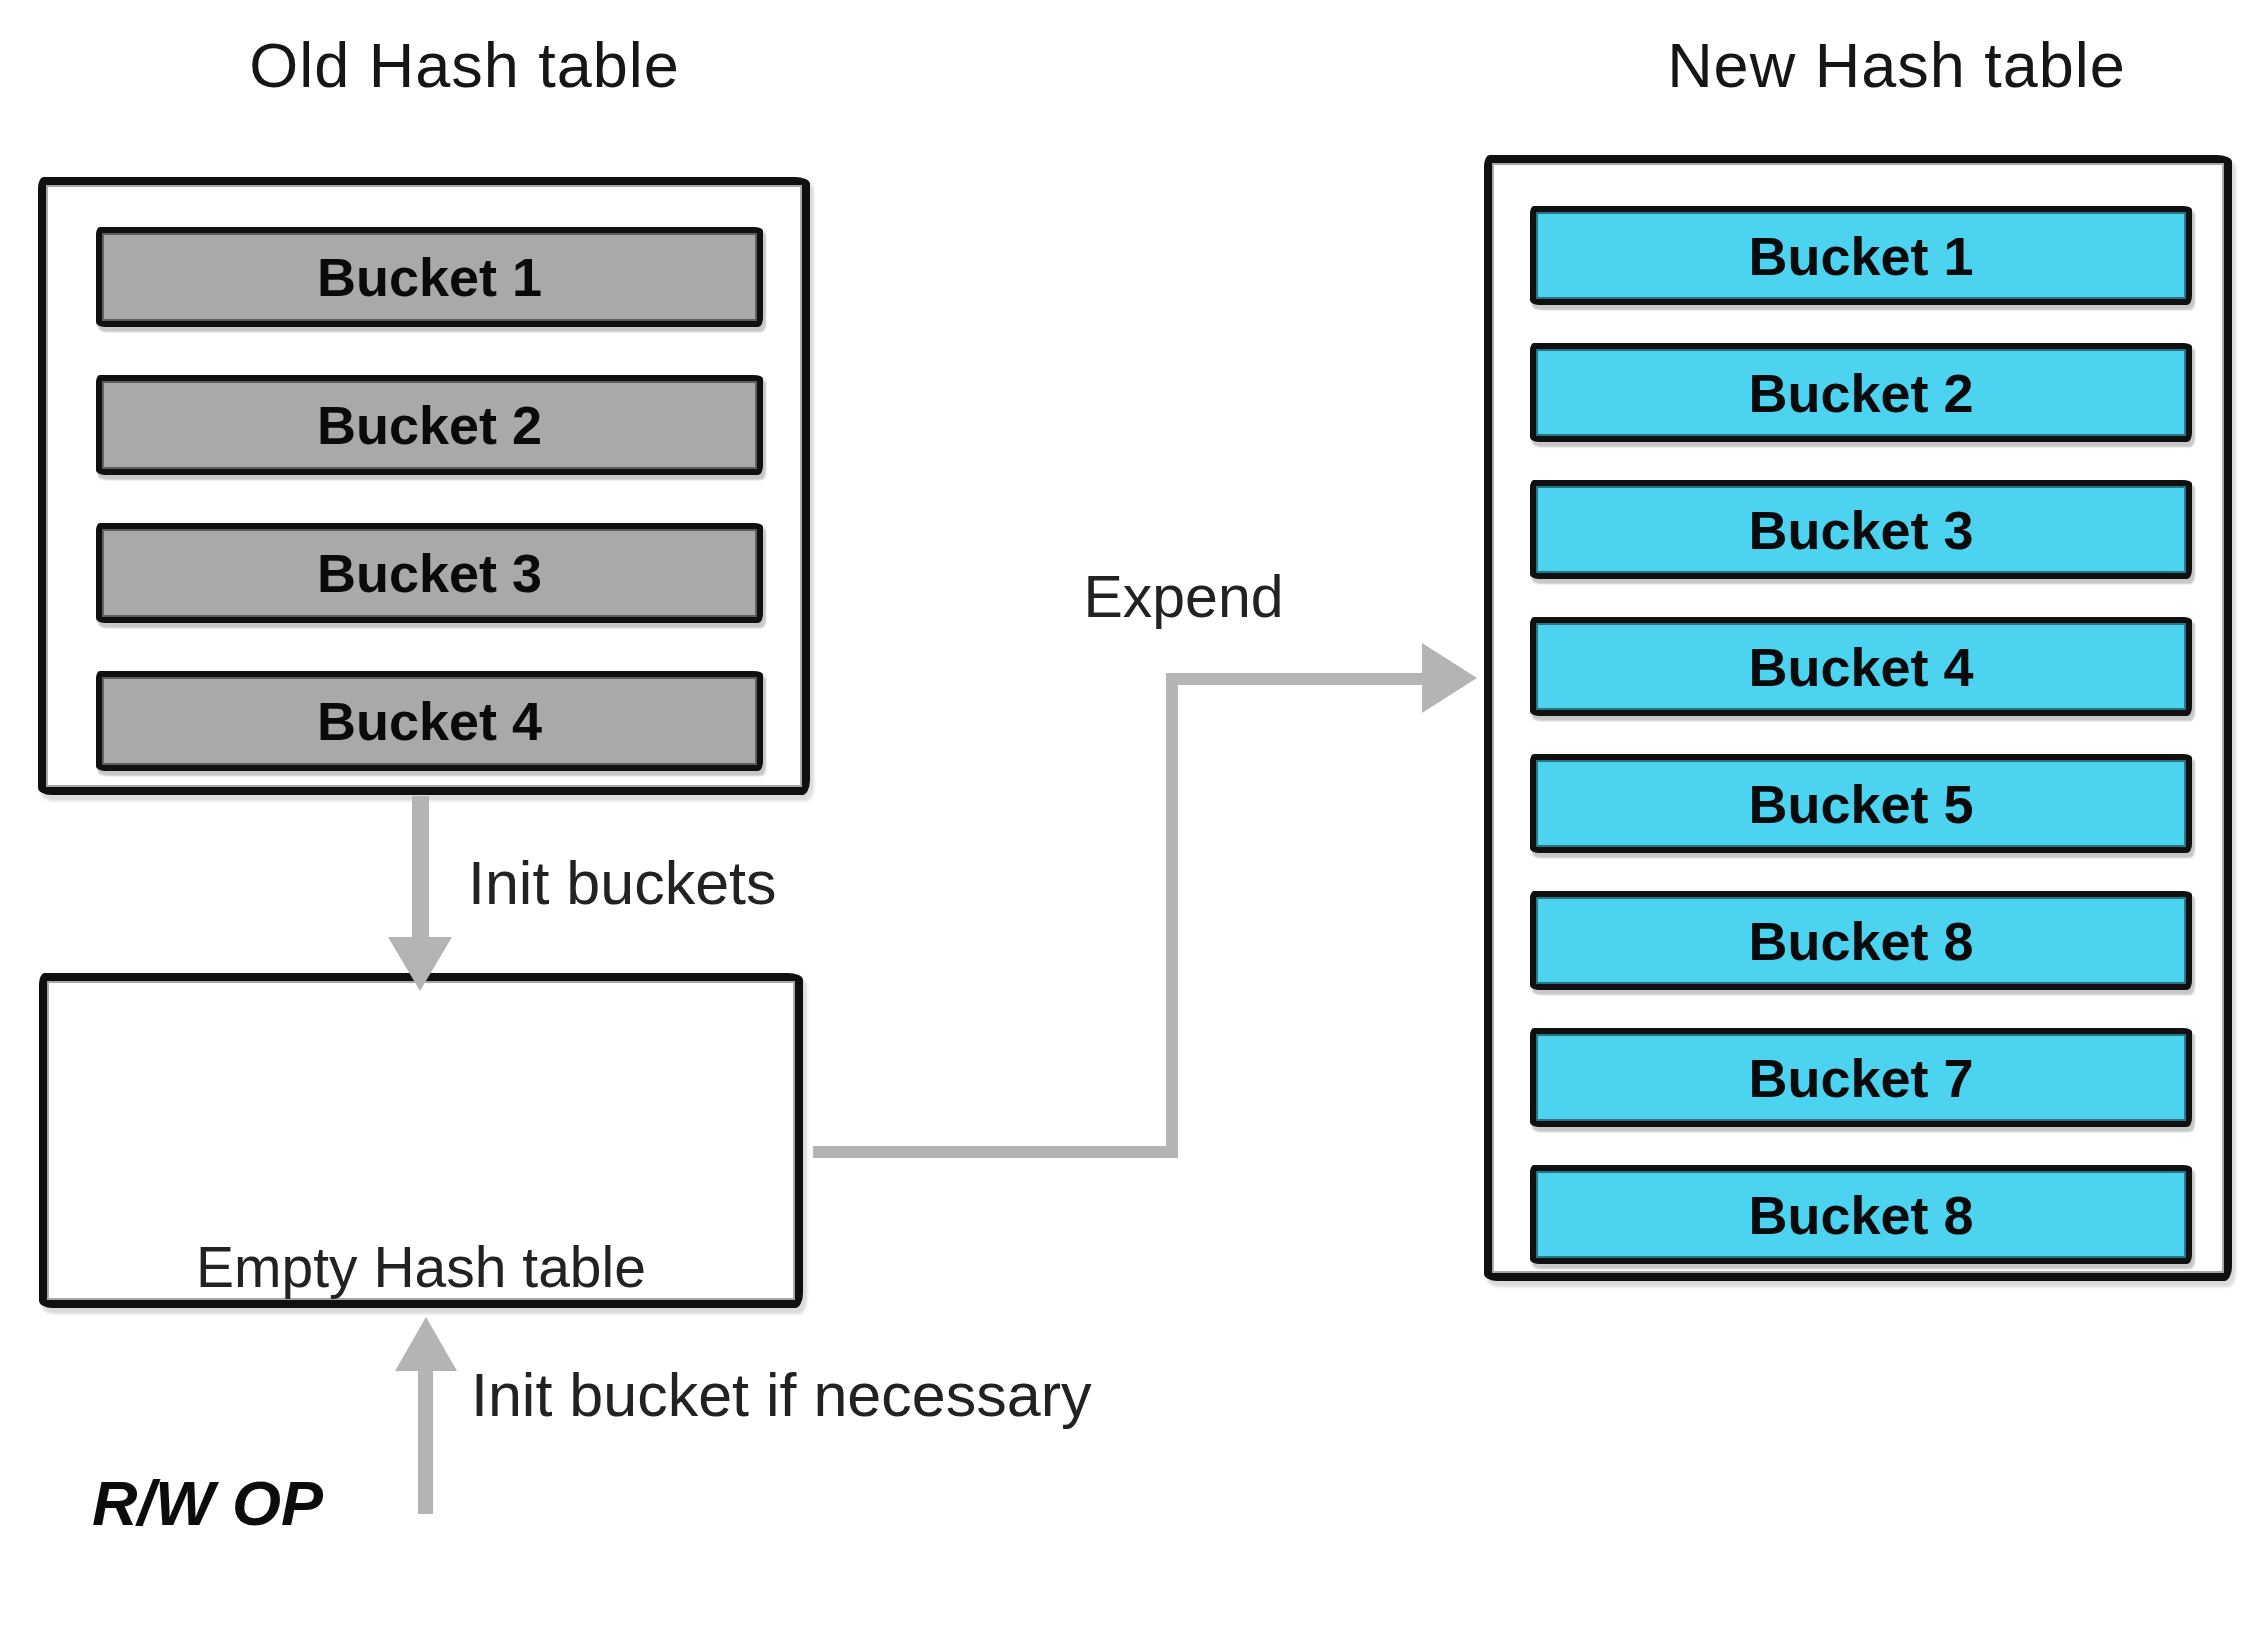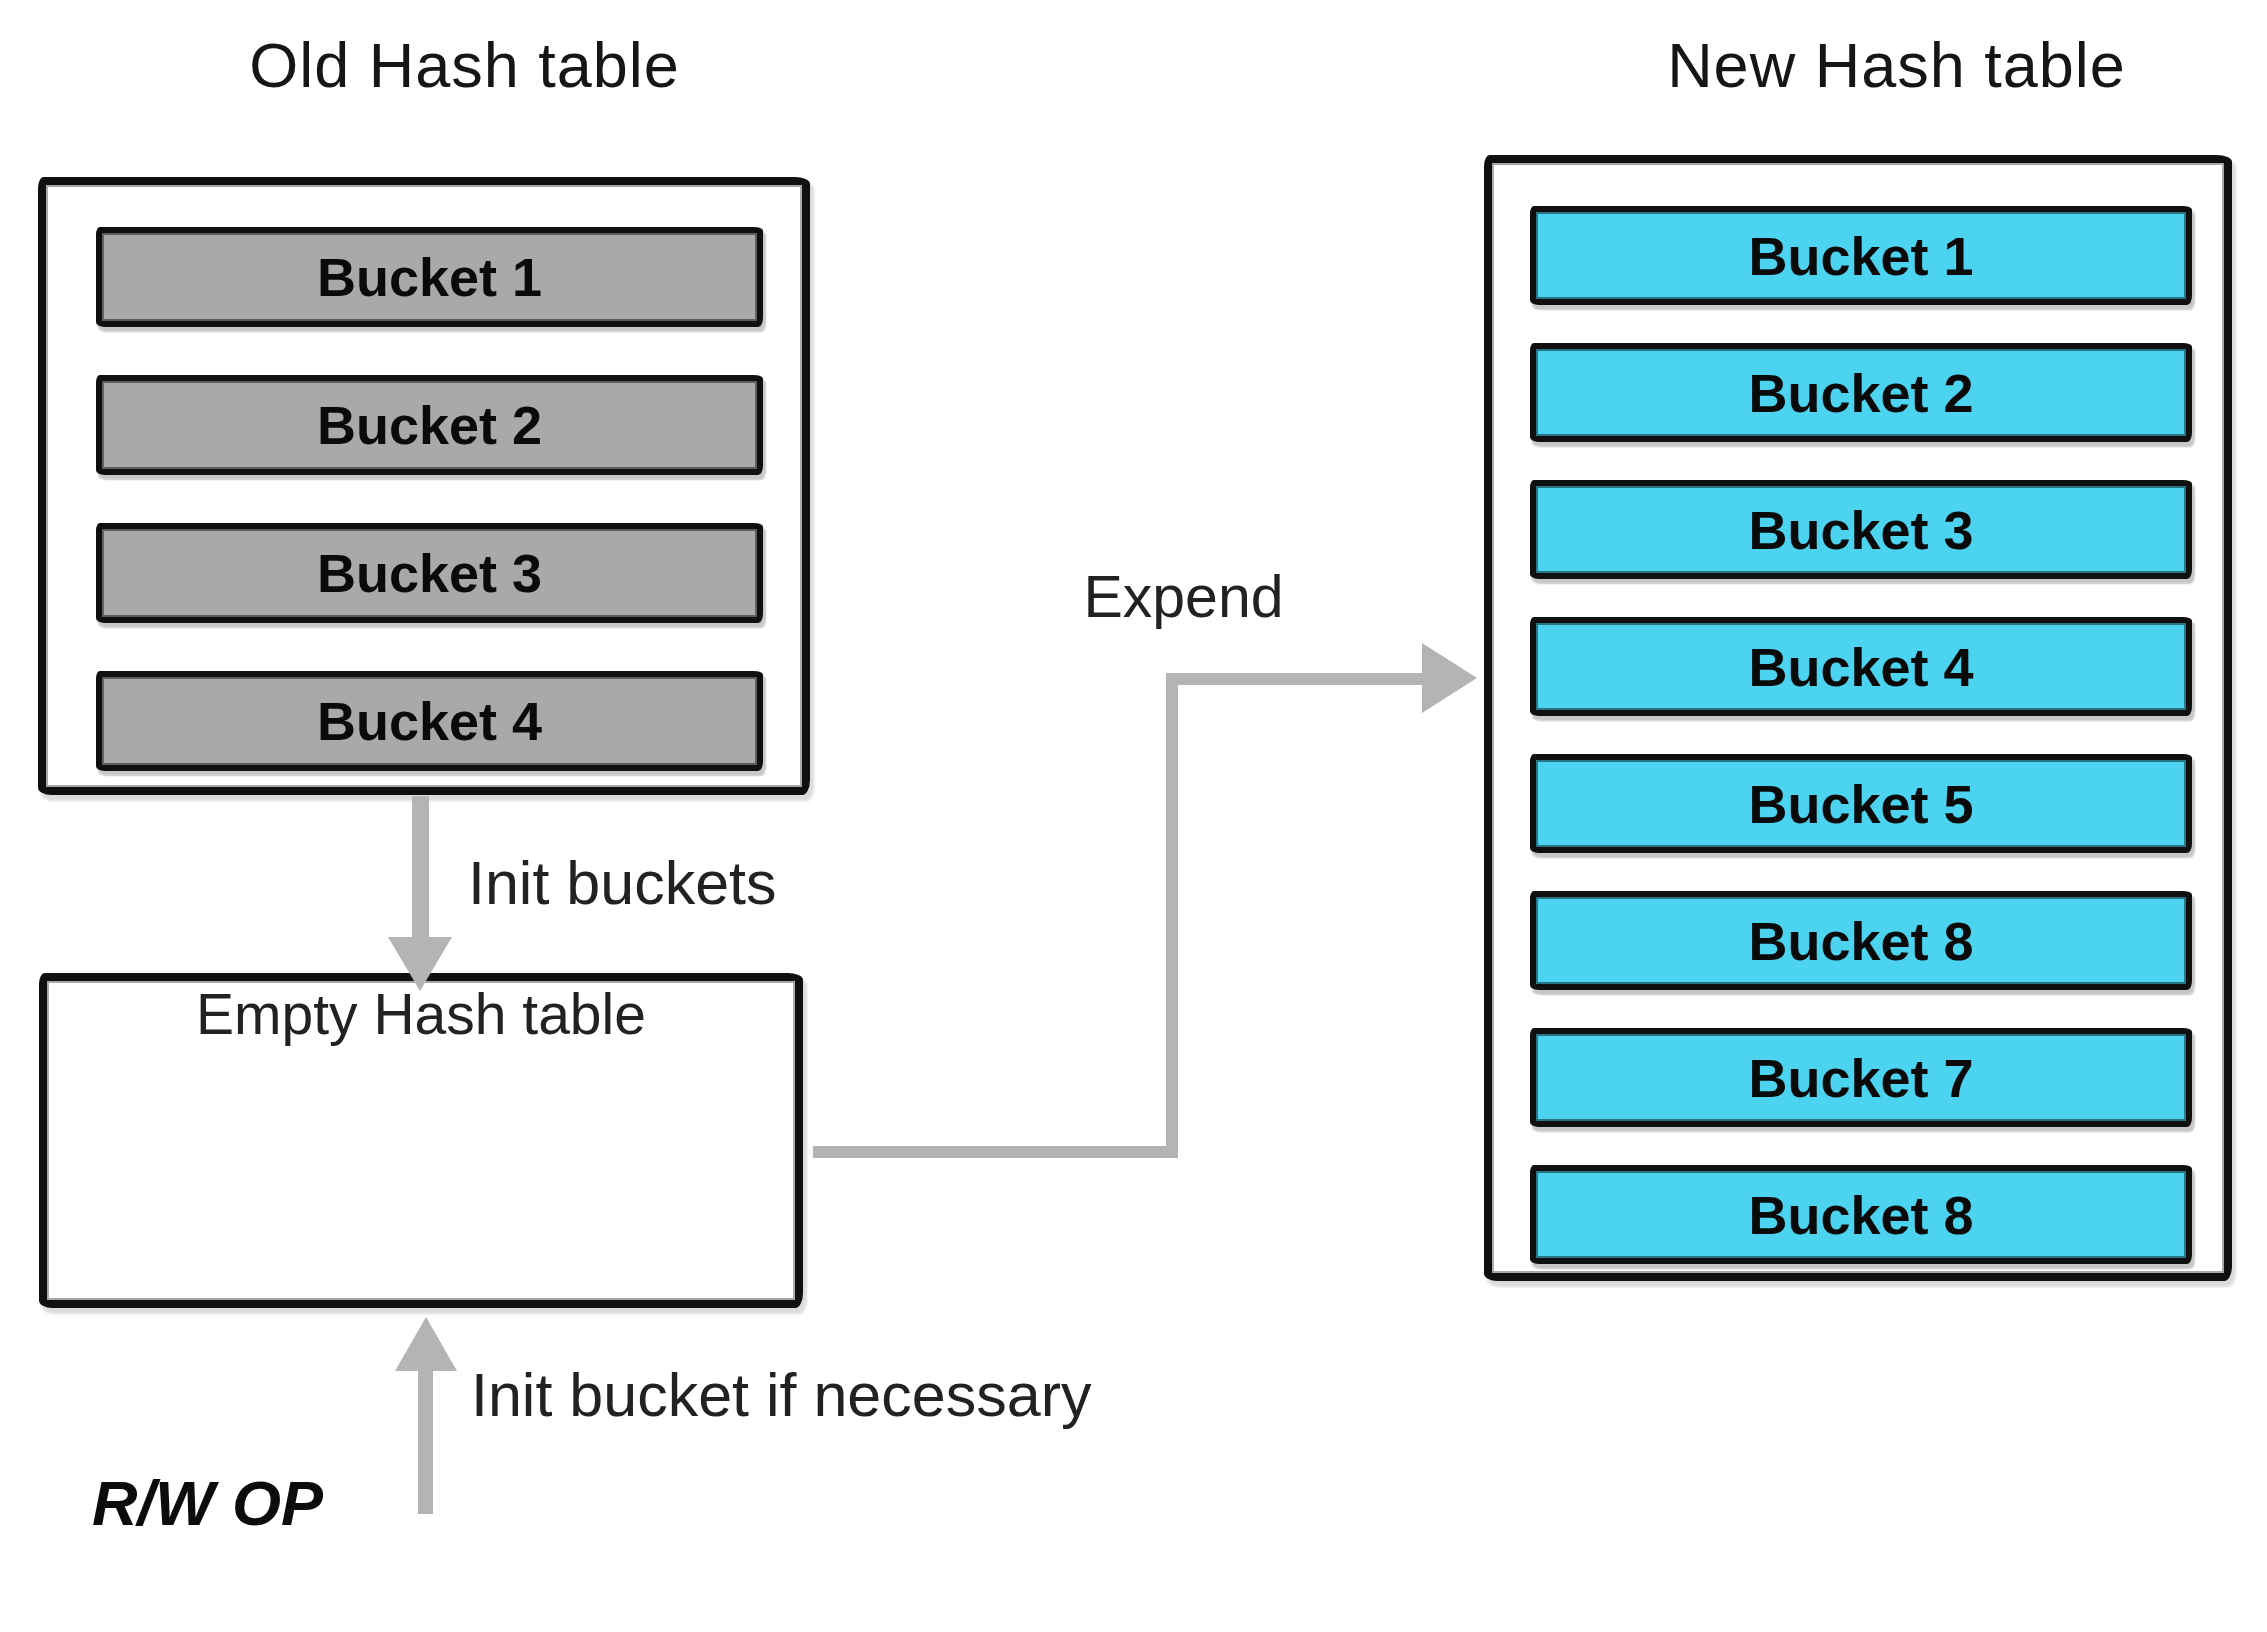--- a/index.html
+++ b/index.html
@@ -104,21 +104,21 @@
 
       <div class="bucket new">
         <span>Bucket 7</span>
       </div>
 
       <div class="bucket new">
         <span>Bucket 8</span>
       </div>
     </div>
 
-  <div class="sketch-box" style="left:39px;top:973px;width:764px;height:335px;display:flex;align-items:flex-start;justify-content:center;">
+  <div class="sketch-box" style="left:39px;top:973px;width:764px;height:335px;display:flex;align-items:flex-end;justify-content:center;">
     <span class="empty-label">Empty Hash table</span>
   </div>
 
   <div class="arrow-part" style="left:412px;top:796px;width:17px;height:143px;"></div>
   <div class="tri tri-down" style="left:388px;top:937px;"></div>
   <div class="label" style="left:468px;top:853px;">Init buckets</div>
 
   <div class="arrow-part" style="left:813px;top:1146px;width:365px;height:11.5px;"></div>
   <div class="arrow-part" style="left:1166px;top:673px;width:11.5px;height:485px;"></div>
   <div class="arrow-part" style="left:1178px;top:673px;width:245px;height:11.5px;"></div>

